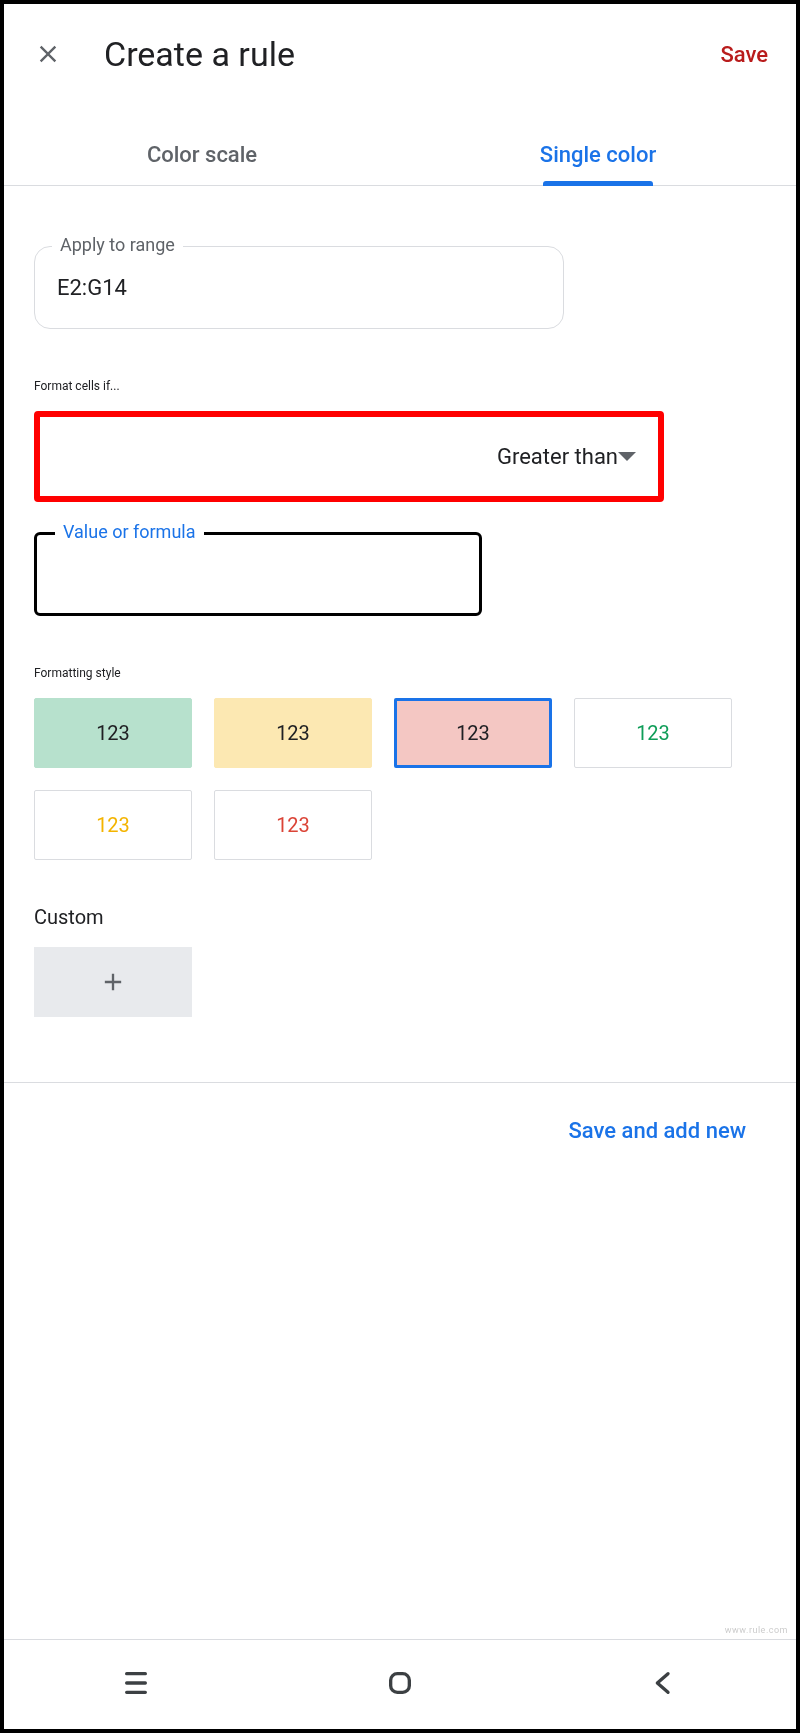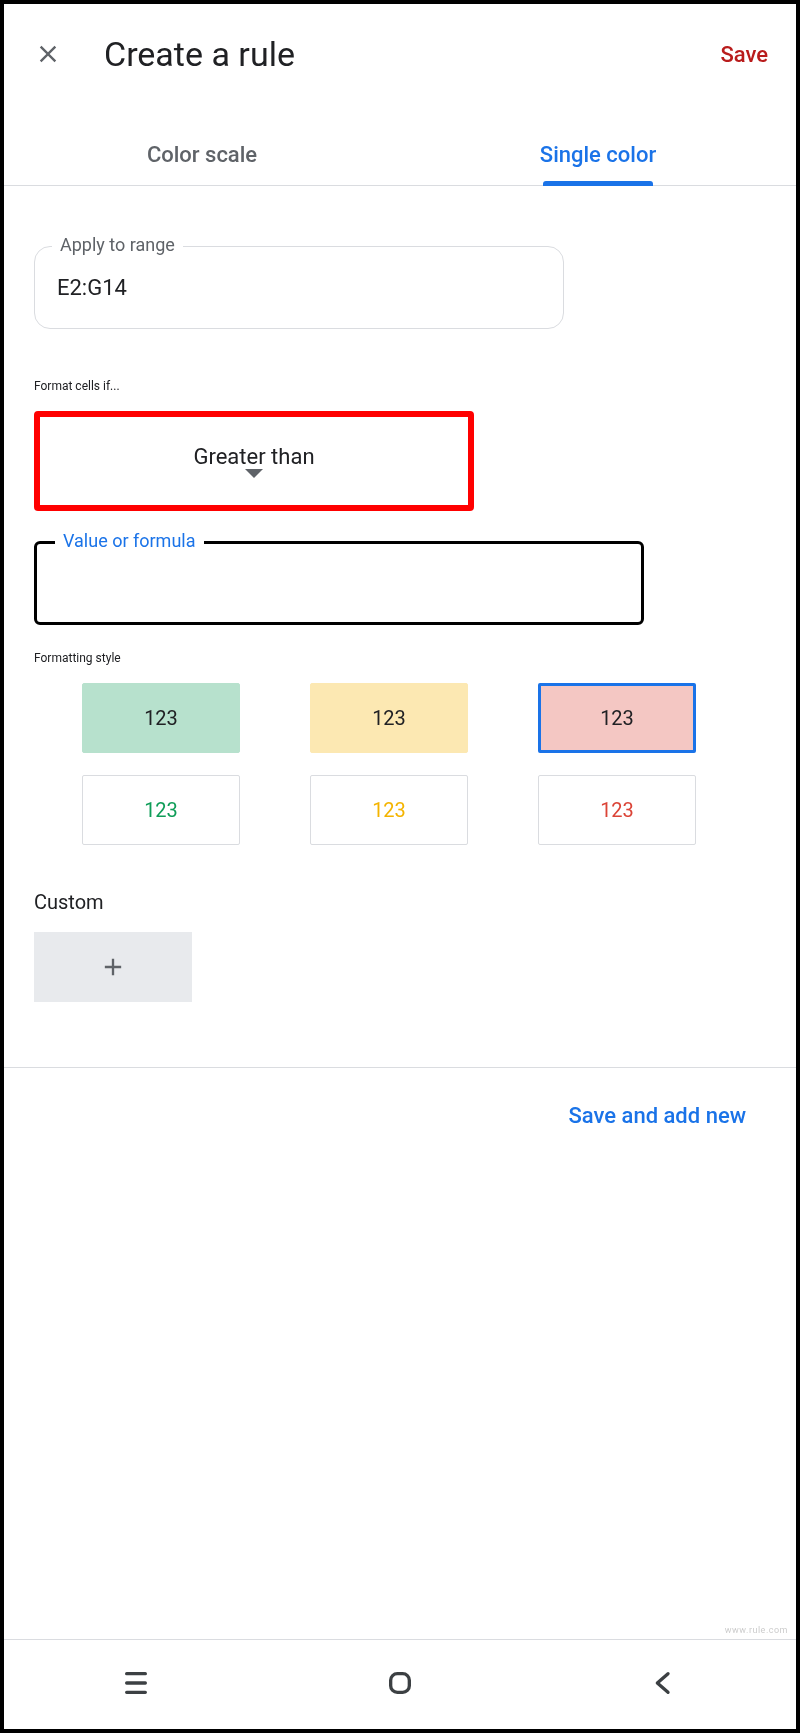--- a/index.html
+++ b/index.html
@@ -91,47 +91,46 @@
       padding: 28px 22px;
       font-size: 22px;
       color: #202124;
     }
     .section-label {
       font-size: 12px;
       color: #202124;
       margin-bottom: 18px;
     }
     .dropdown {
-      width: 440px;
+      width: 630px;
       border: 6px solid #ff0000;
       border-radius: 4px;
       padding: 27px 22px;
       font-size: 22px;
       color: #202124;
       display: flex;
       align-items: center;
       justify-content: flex-end;
       cursor: pointer;
       margin-bottom: 30px;
-      flex-direction: column;
     }
     .dropdown-arrow {
       width: 0; height: 0;
       border-left: 9px solid transparent;
       border-right: 9px solid transparent;
       border-top: 9px solid #5f6368;
     }
     .formula-input {
-      width: 610px;
+      width: 448px;
       border: 3px solid #000;
       border-radius: 6px;
       padding: 39px 22px;
       font-size: 22px;
       min-height: 80px;
-      margin-bottom: 26px;
+      margin-bottom: 50px;
       position: relative;
     }
     .formula-label {
       position: absolute;
       top: -14px;
       left: 18px;
       background: #fff;
       padding: 0 8px;
       font-size: 18px;
       color: #1a73e8;
@@ -145,21 +144,20 @@
     .style-swatch {
       width: 158px;
       height: 70px;
       border: 1px solid #dadce0;
       border-radius: 2px;
       display: flex;
       align-items: center;
       justify-content: center;
       font-size: 20px;
       cursor: pointer;
-      margin-left: 48px;
     }
     .sw-green { background: #b7e1cd; color: #202124; border-color: #b7e1cd; }
     .sw-yellow { background: #fce8b2; color: #202124; border-color: #fce8b2; }
     .sw-pink { background: #f4c7c3; color: #202124; border: 3px solid #1a73e8; }
     .sw-t-green { color: #0f9d58; }
     .sw-t-yellow { color: #f4b400; }
     .sw-t-red { color: #db4437; }
     .custom-section {
       margin-top: 45px;
     }

